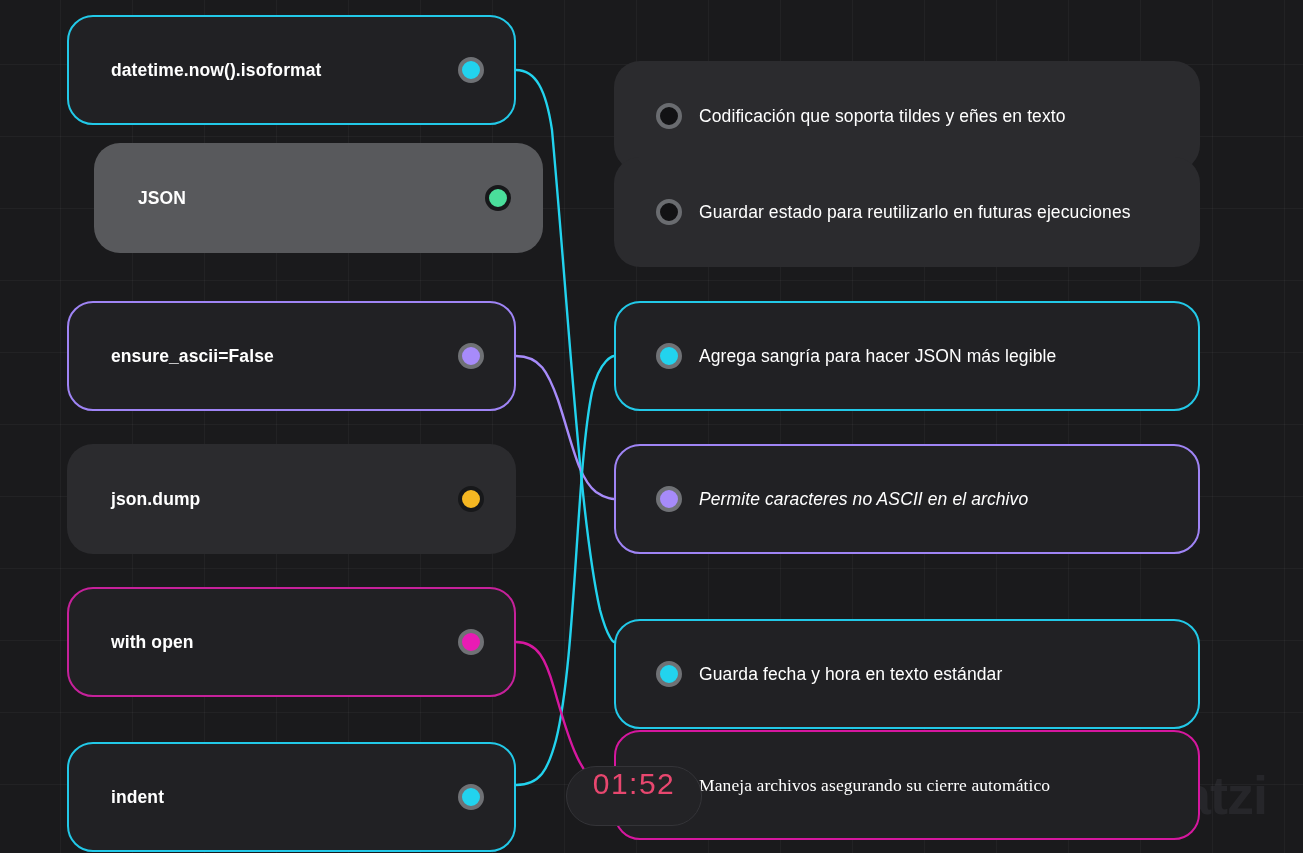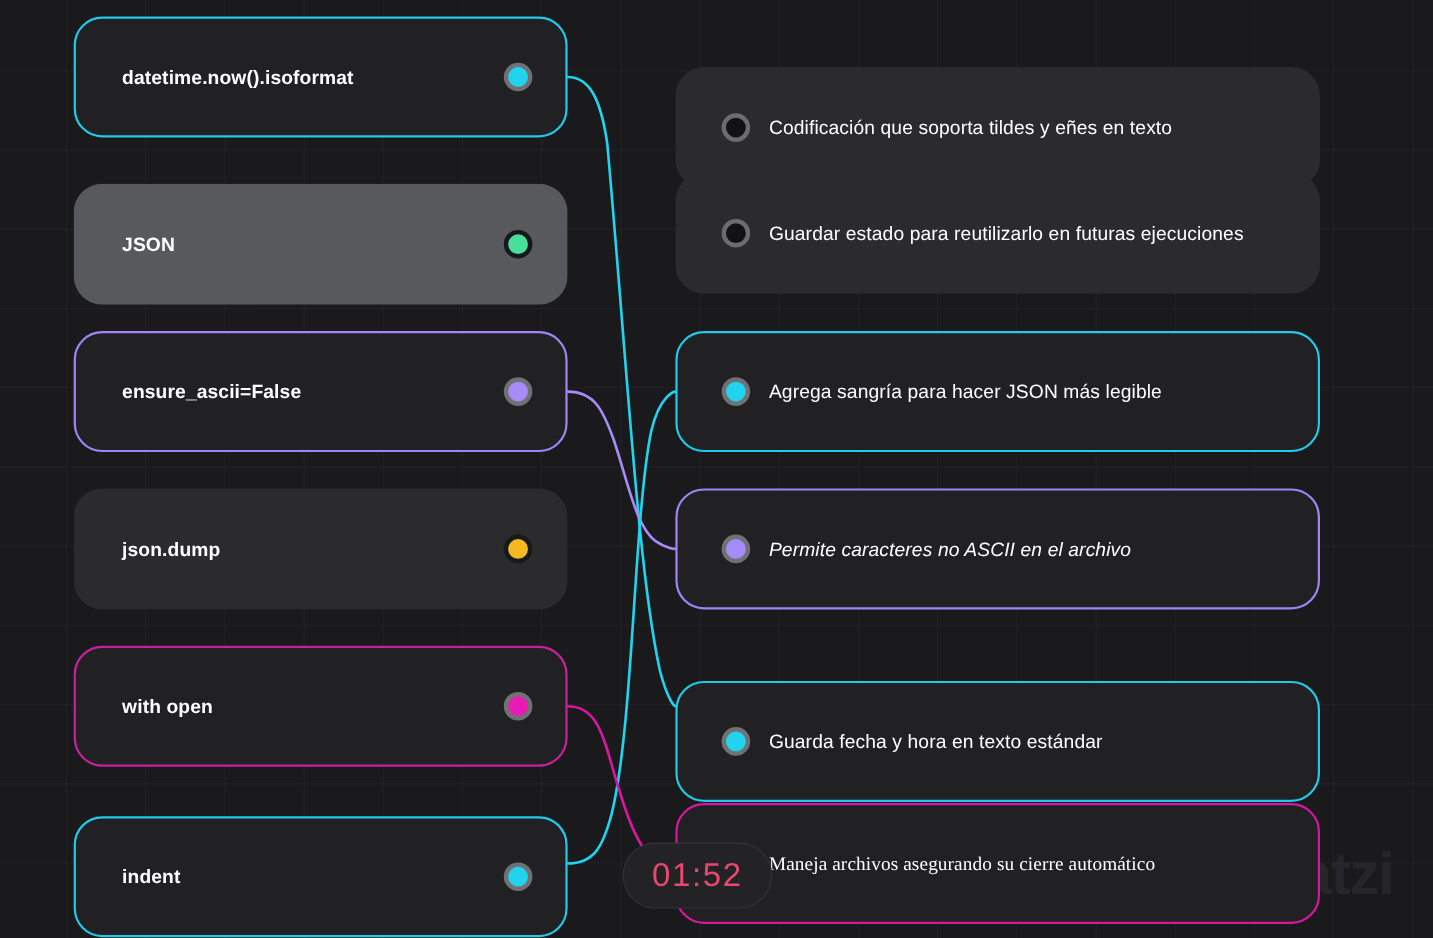--- a/index.html
+++ b/index.html
@@ -108,21 +108,21 @@
   #timer {
     position: absolute;
     left: 566px;
     top: 766px;
     width: 136px;
     height: 60px;
     border-radius: 30px;
     background: #232326;
     border: 1px solid #343438;
     display: flex;
-    align-items: center;
+    align-items: flex-start;
     justify-content: center;
     z-index: 6;
   }
 
   #timer .time {
     color: #e8476f;
     font-size: 30px;
     letter-spacing: 1.5px;
     font-family: "Liberation Sans", sans-serif;
   }
@@ -162,21 +162,21 @@
     <path d="M 516 785 C 540 785, 548 770, 556 740 C 576 660, 576 470, 592 392 C 600 358, 614 356, 614 356" fill="none" stroke="#22d3ee" stroke-width="2.4" stroke-linecap="round"></path>
 
     <path d="M 516 642 C 538 642, 546 660, 554 688 C 568 738, 580 775, 598 783 C 606 786, 614 786, 614 786" fill="none" stroke="#d6179f" stroke-width="2.4" stroke-linecap="round"></path>
   </svg>
 
   <div class="card left" style="top:15px; border-color:#22c9e8;">
     <span class="card-label">datetime.now().isoformat</span>
     <span class="dot" style="background:#22d3ee; border-color:#6f7175;"></span>
   </div>
 
-  <div class="card left highlight" style="top:167px;">
+  <div class="card left highlight" style="top:143px;margin-left:27px;">
     <span class="card-label">JSON</span>
     <span class="dot ringdark" style="background:#4ade9b;"></span>
   </div>
 
   <div class="card left" style="top:301px; border-color:#9f84f5;gap:16px;">
     <span class="card-label">ensure_ascii=False</span>
     <span class="dot" style="background:#a78bfa; border-color:#6f7175;"></span>
   </div>
 
   <div class="card left plain" style="top:444px;">

